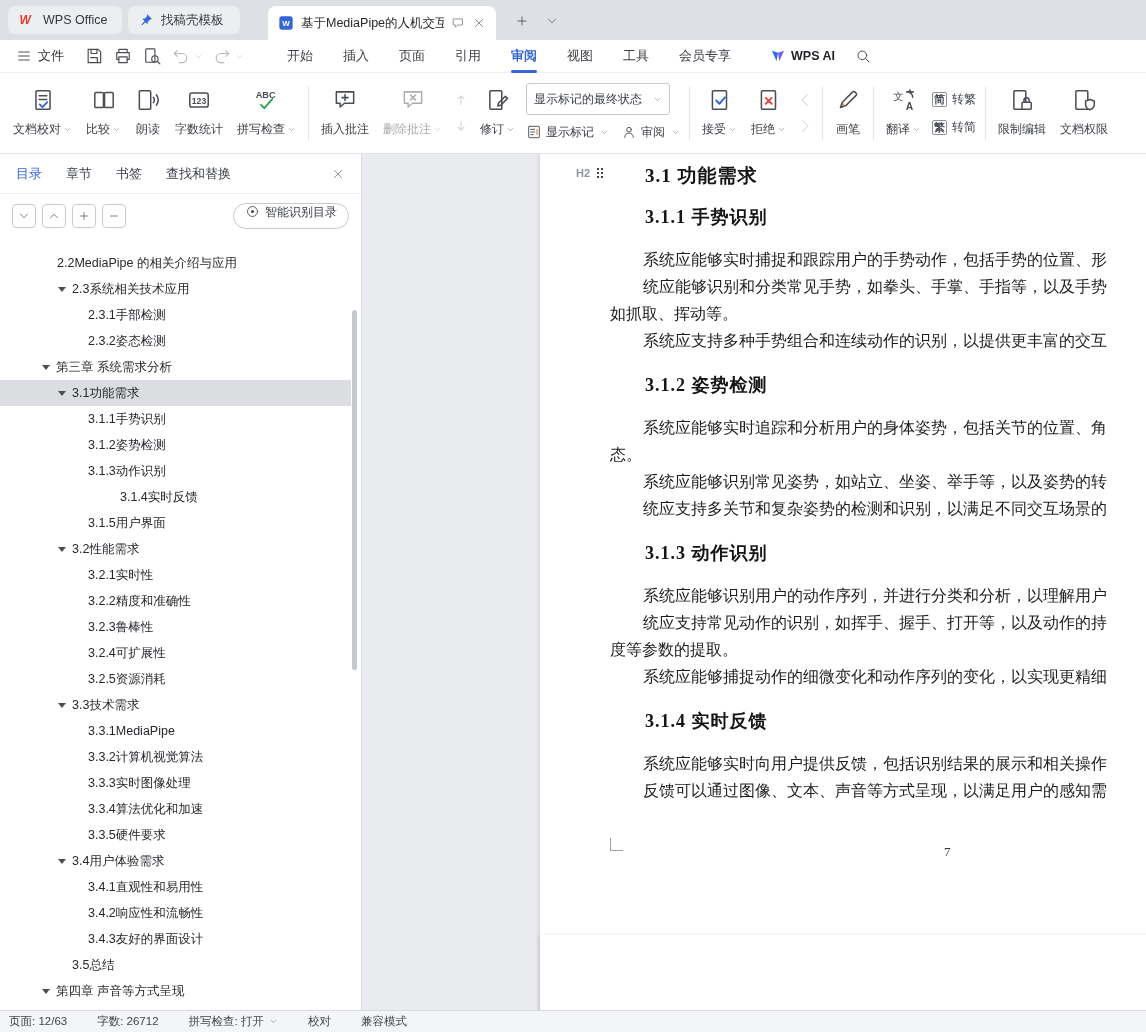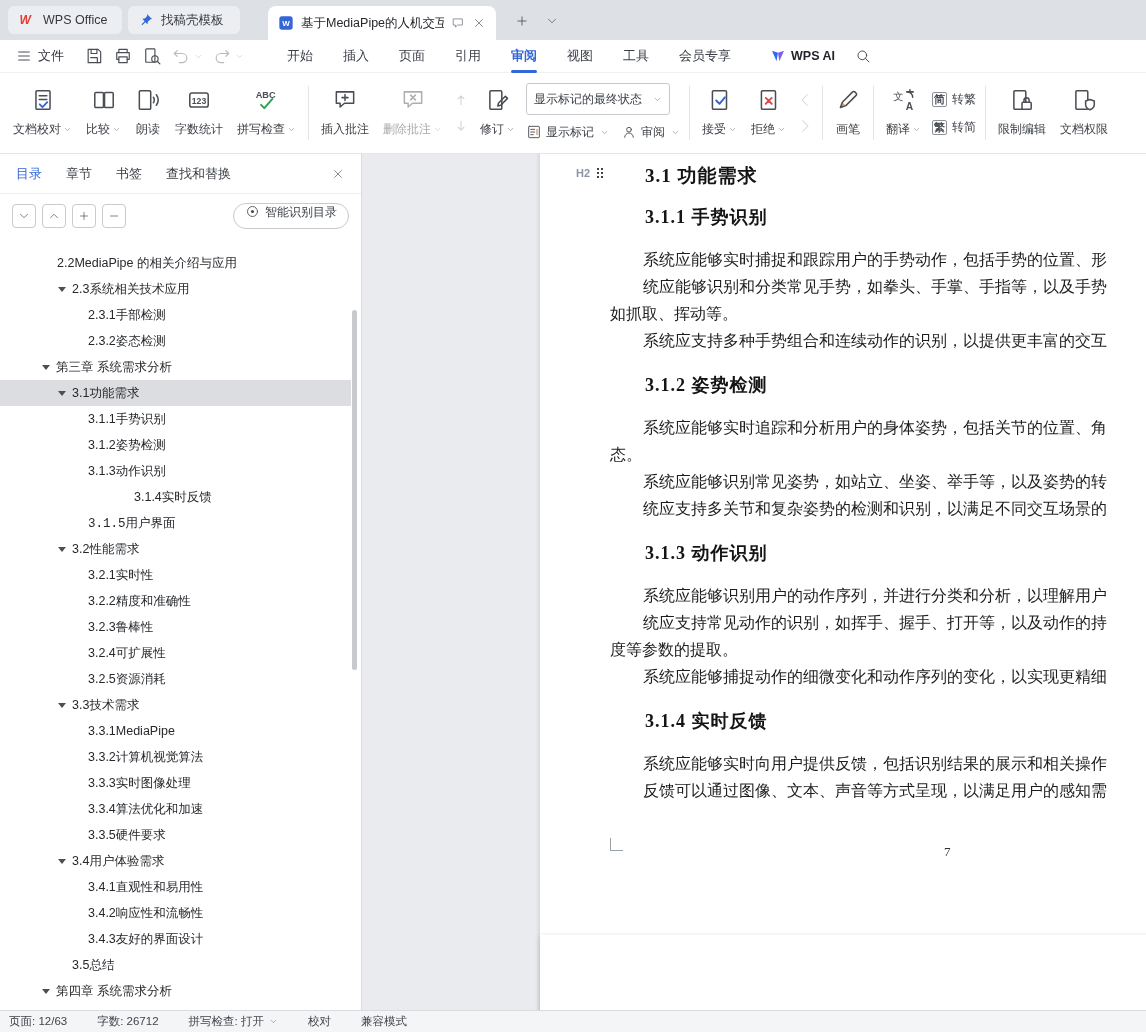--- a/index.html
+++ b/index.html
@@ -603,24 +603,24 @@
         </div>
         <div class="titem" style="padding-left: 88px;">
           <span class="tlabel">3.1.1手势识别</span>
         </div>
         <div class="titem" style="padding-left: 88px;">
           <span class="tlabel">3.1.2姿势检测</span>
         </div>
         <div class="titem" style="padding-left: 88px;">
           <span class="tlabel">3.1.3动作识别</span>
         </div>
-        <div class="titem" style="padding-left: 120px; margin-left: 14px;">
+        <div class="titem" style="padding-left: 120px;">
           <span class="tlabel">3.1.4实时反馈</span>
         </div>
-        <div class="titem" style="padding-left: 88px; font-family: Liberation Mono, monospace;">
+        <div class="titem" style="padding-left: 88px;">
           <span class="tlabel">3.1.5用户界面</span>
         </div>
         <div class="titem" style="padding-left: 58px;">
           <span class="tri"></span>
           <span class="tlabel">3.2性能需求</span>
         </div>
         <div class="titem" style="padding-left: 88px;">
           <span class="tlabel">3.2.1实时性</span>
         </div>
         <div class="titem" style="padding-left: 88px;">
@@ -665,21 +665,21 @@
           <span class="tlabel">3.4.2响应性和流畅性</span>
         </div>
         <div class="titem" style="padding-left: 88px;">
           <span class="tlabel">3.4.3友好的界面设计</span>
         </div>
         <div class="titem" style="padding-left: 72px;">
           <span class="tlabel">3.5总结</span>
         </div>
         <div class="titem" style="padding-left: 42px;">
           <span class="tri"></span>
-          <span class="tlabel">第四章 系统需求分析</span>
+          <span class="tlabel">第四章 声音等方式呈现</span>
         </div>
         <div class="titem" style="padding-left: 72px;">
           <span class="tlabel">4.1系统框架</span>
         </div>
       </div>
     <div class="sbthumb"></div>
   </div>
 
   <div class="docarea">
     <div class="page" id="page1">

